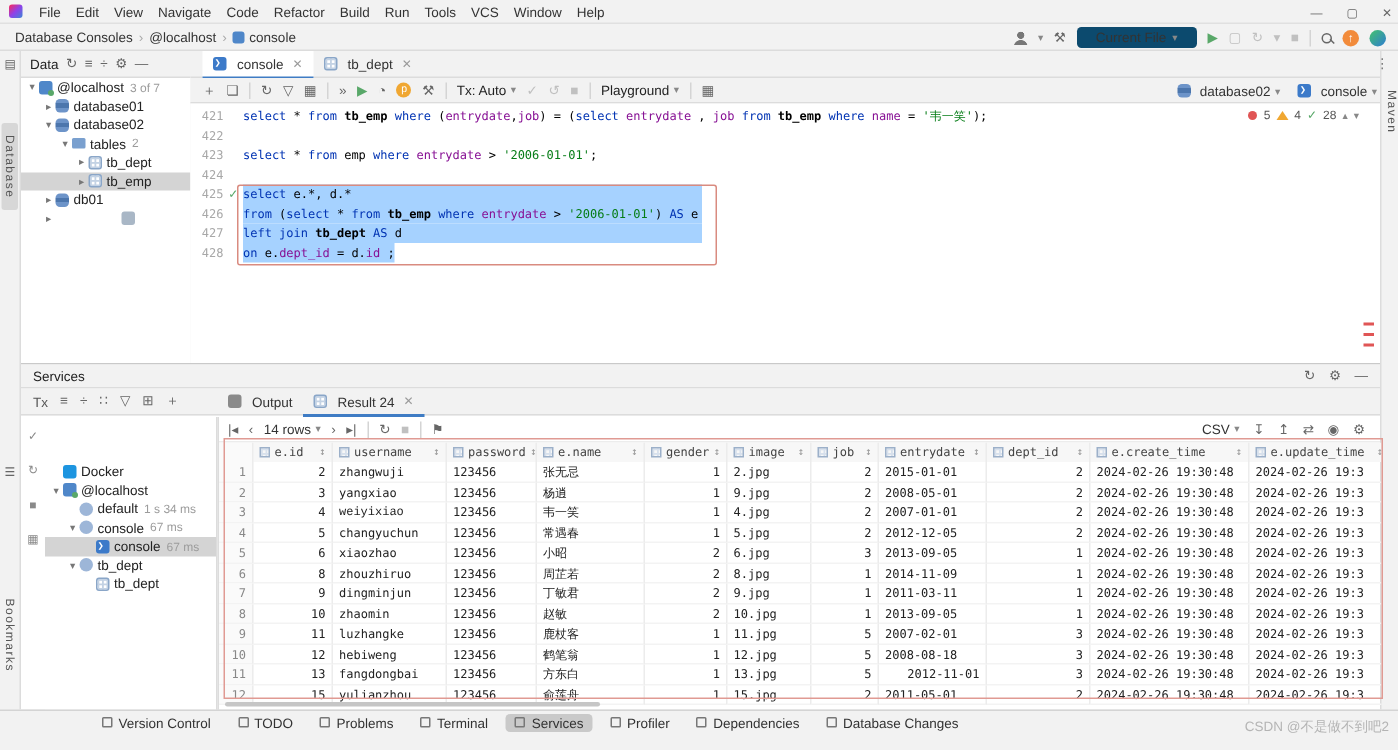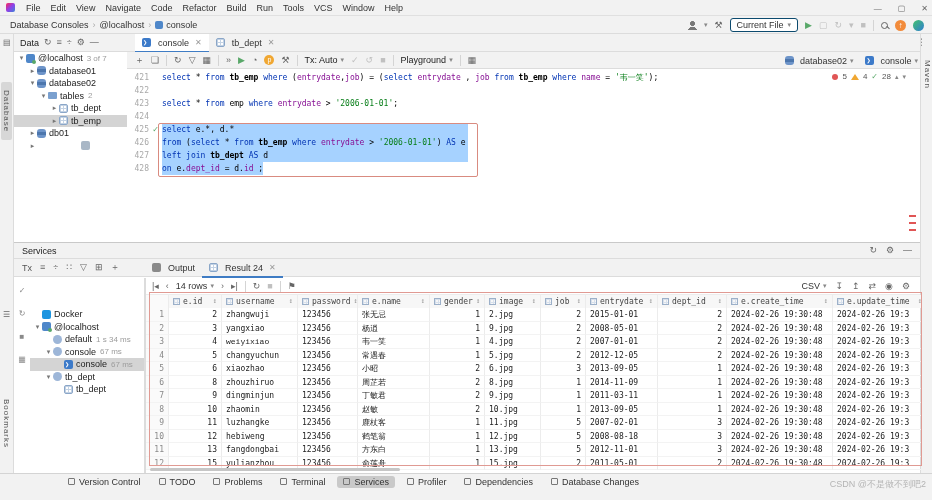--- a/index.html
+++ b/index.html
@@ -18,21 +18,21 @@
 
   
   #crumbbar{left:0;top:16px;width:932px;height:18px;background:#f2f2f2;border-bottom:1px solid #dcdcdc;padding-left:10px}
   .crumb{color:#333}
   .crumb-sep{color:#aaa;margin:0 4px}
   .crumb-ic{display:inline-block;width:8px;height:8px;border-radius:2px;background:#4f87c9;margin-right:3px;vertical-align:-1px}
   #crumb-controls{position:absolute;right:8px;top:16px;height:18px;display:flex;align-items:center;gap:7px}
   .tb-ic{color:#666;font-size:9px;line-height:1}
   .tb-ic.green{color:#59a869}
   .tb-ic.disabled{color:#c0c0c0}
-  #runbox{border:1px solid #0c4a6e;background:#fff;border-radius:3px;height:14px;display:flex;align-items:center;padding:0 6px;gap:4px;color:#333}
+  #runbox{border:7px solid #0c4a6e;background:#fff;border-radius:3px;height:14px;display:flex;align-items:center;padding:0 6px;gap:4px;color:#333}
   .ic-user{width:9px;height:9px;background:
       radial-gradient(circle at 50% 28%,#777 2.2px,transparent 2.6px),
       radial-gradient(circle at 50% 115%,#777 4.4px,transparent 4.9px)}
   .ic-search{width:7px;height:7px;border:1.2px solid #666;border-radius:50%;position:relative}
   .ic-search::after{content:"";position:absolute;width:4px;height:1.2px;background:#666;transform:rotate(45deg);right:-3px;bottom:-1px}
   .ic-circle-up{width:11px;height:11px;border-radius:50%;background:#f28b3b;color:#fff;font-size:8px;line-height:11px;text-align:center}
   .ic-circle-blue{width:11px;height:11px;border-radius:50%;background:linear-gradient(135deg,#43c26d,#2e7dd1)}
 
   
   #leftstrip{left:0;top:34px;width:14px;height:439px;background:#f2f2f2;border-right:1px solid #dcdcdc}
@@ -670,21 +670,21 @@
           </div>
           <div class="g-row">
             <div class="g-cell rn" style="width: 23px;">11</div>
             <div class="g-cell r" style="width: 53px;">13</div>
             <div class="g-cell" style="width: 76px;">fangdongbai</div>
             <div class="g-cell" style="width: 60px;">123456</div>
             <div class="g-cell" style="width: 72px;">方东白</div>
             <div class="g-cell r" style="width: 55px;">1</div>
             <div class="g-cell" style="width: 56px;">13.jpg</div>
             <div class="g-cell r" style="width: 45px;">5</div>
-            <div class="g-cell" style="width: 72px;">2012-11-01</div>
+            <div class="g-cell" style="width: 72px; text-align: right;">2012-11-01</div>
             <div class="g-cell r" style="width: 69px;">3</div>
             <div class="g-cell" style="width: 106px;">2024-02-26 19:30:48</div>
             <div class="g-cell" style="width: 94px;">2024-02-26 19:3</div>
           </div>
           <div class="g-row">
             <div class="g-cell rn" style="width: 23px;">12</div>
             <div class="g-cell r" style="width: 53px;">15</div>
             <div class="g-cell" style="width: 76px;">yulianzhou</div>
             <div class="g-cell" style="width: 60px;">123456</div>
             <div class="g-cell" style="width: 72px;">俞莲舟</div>

